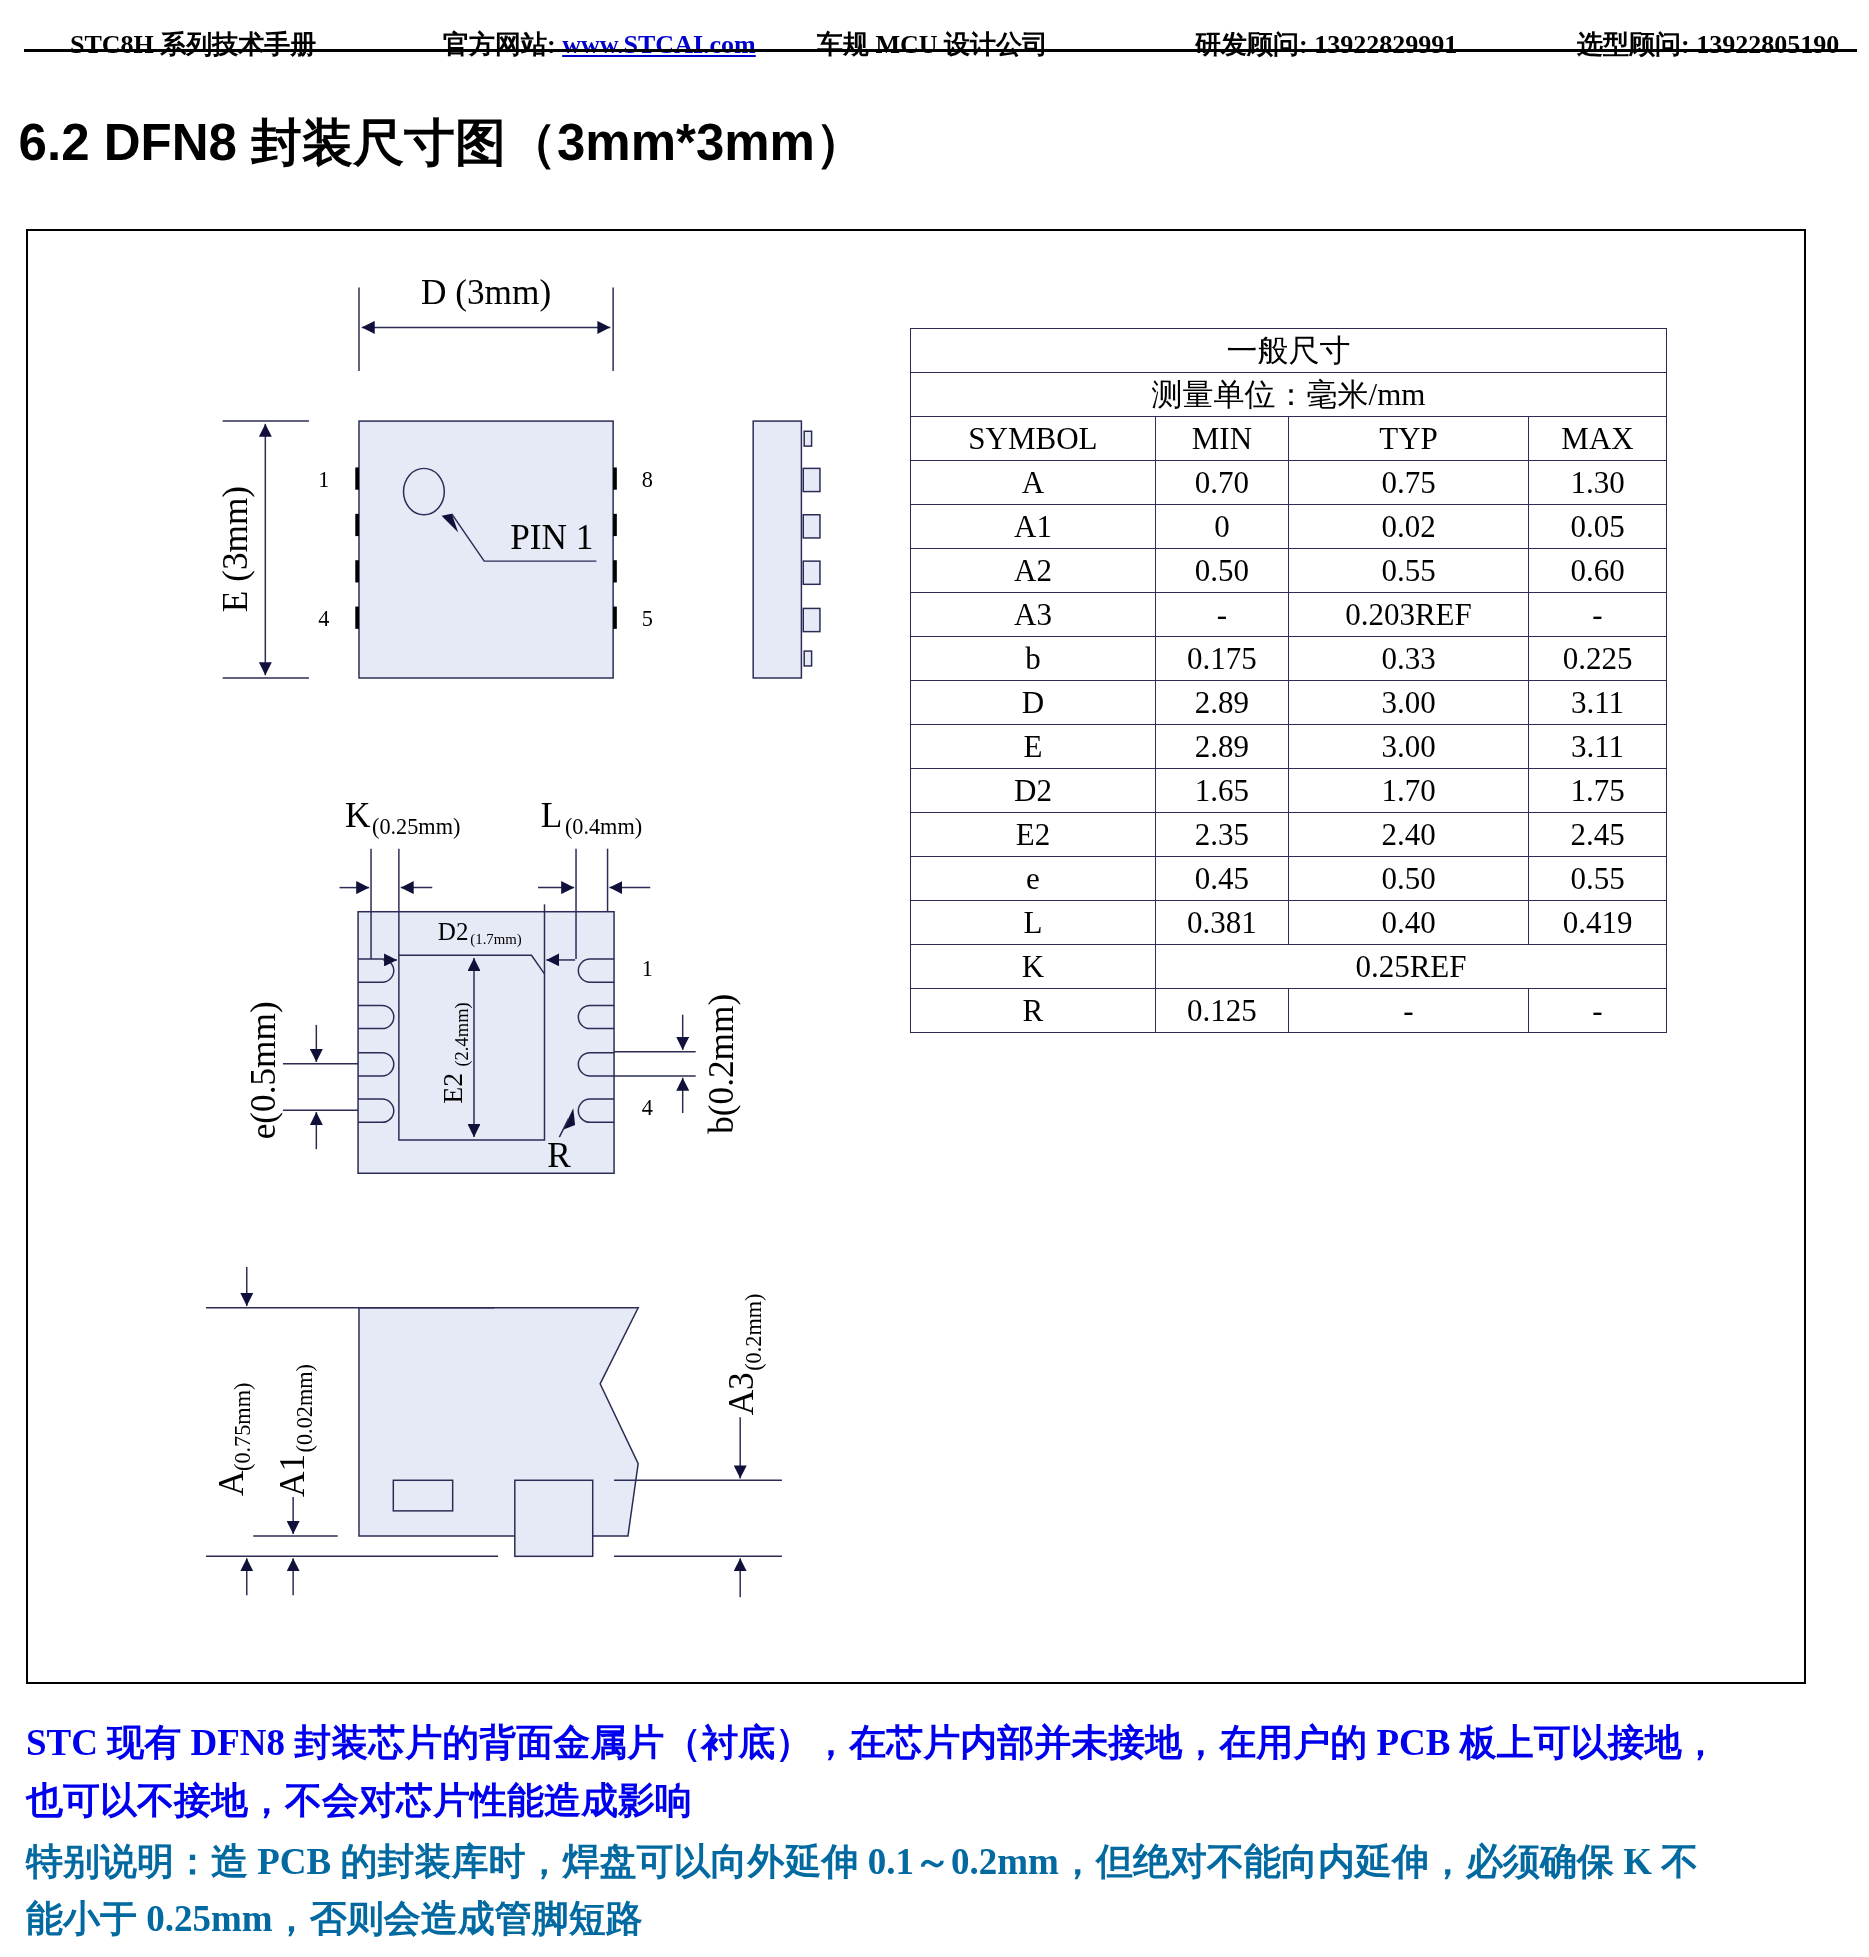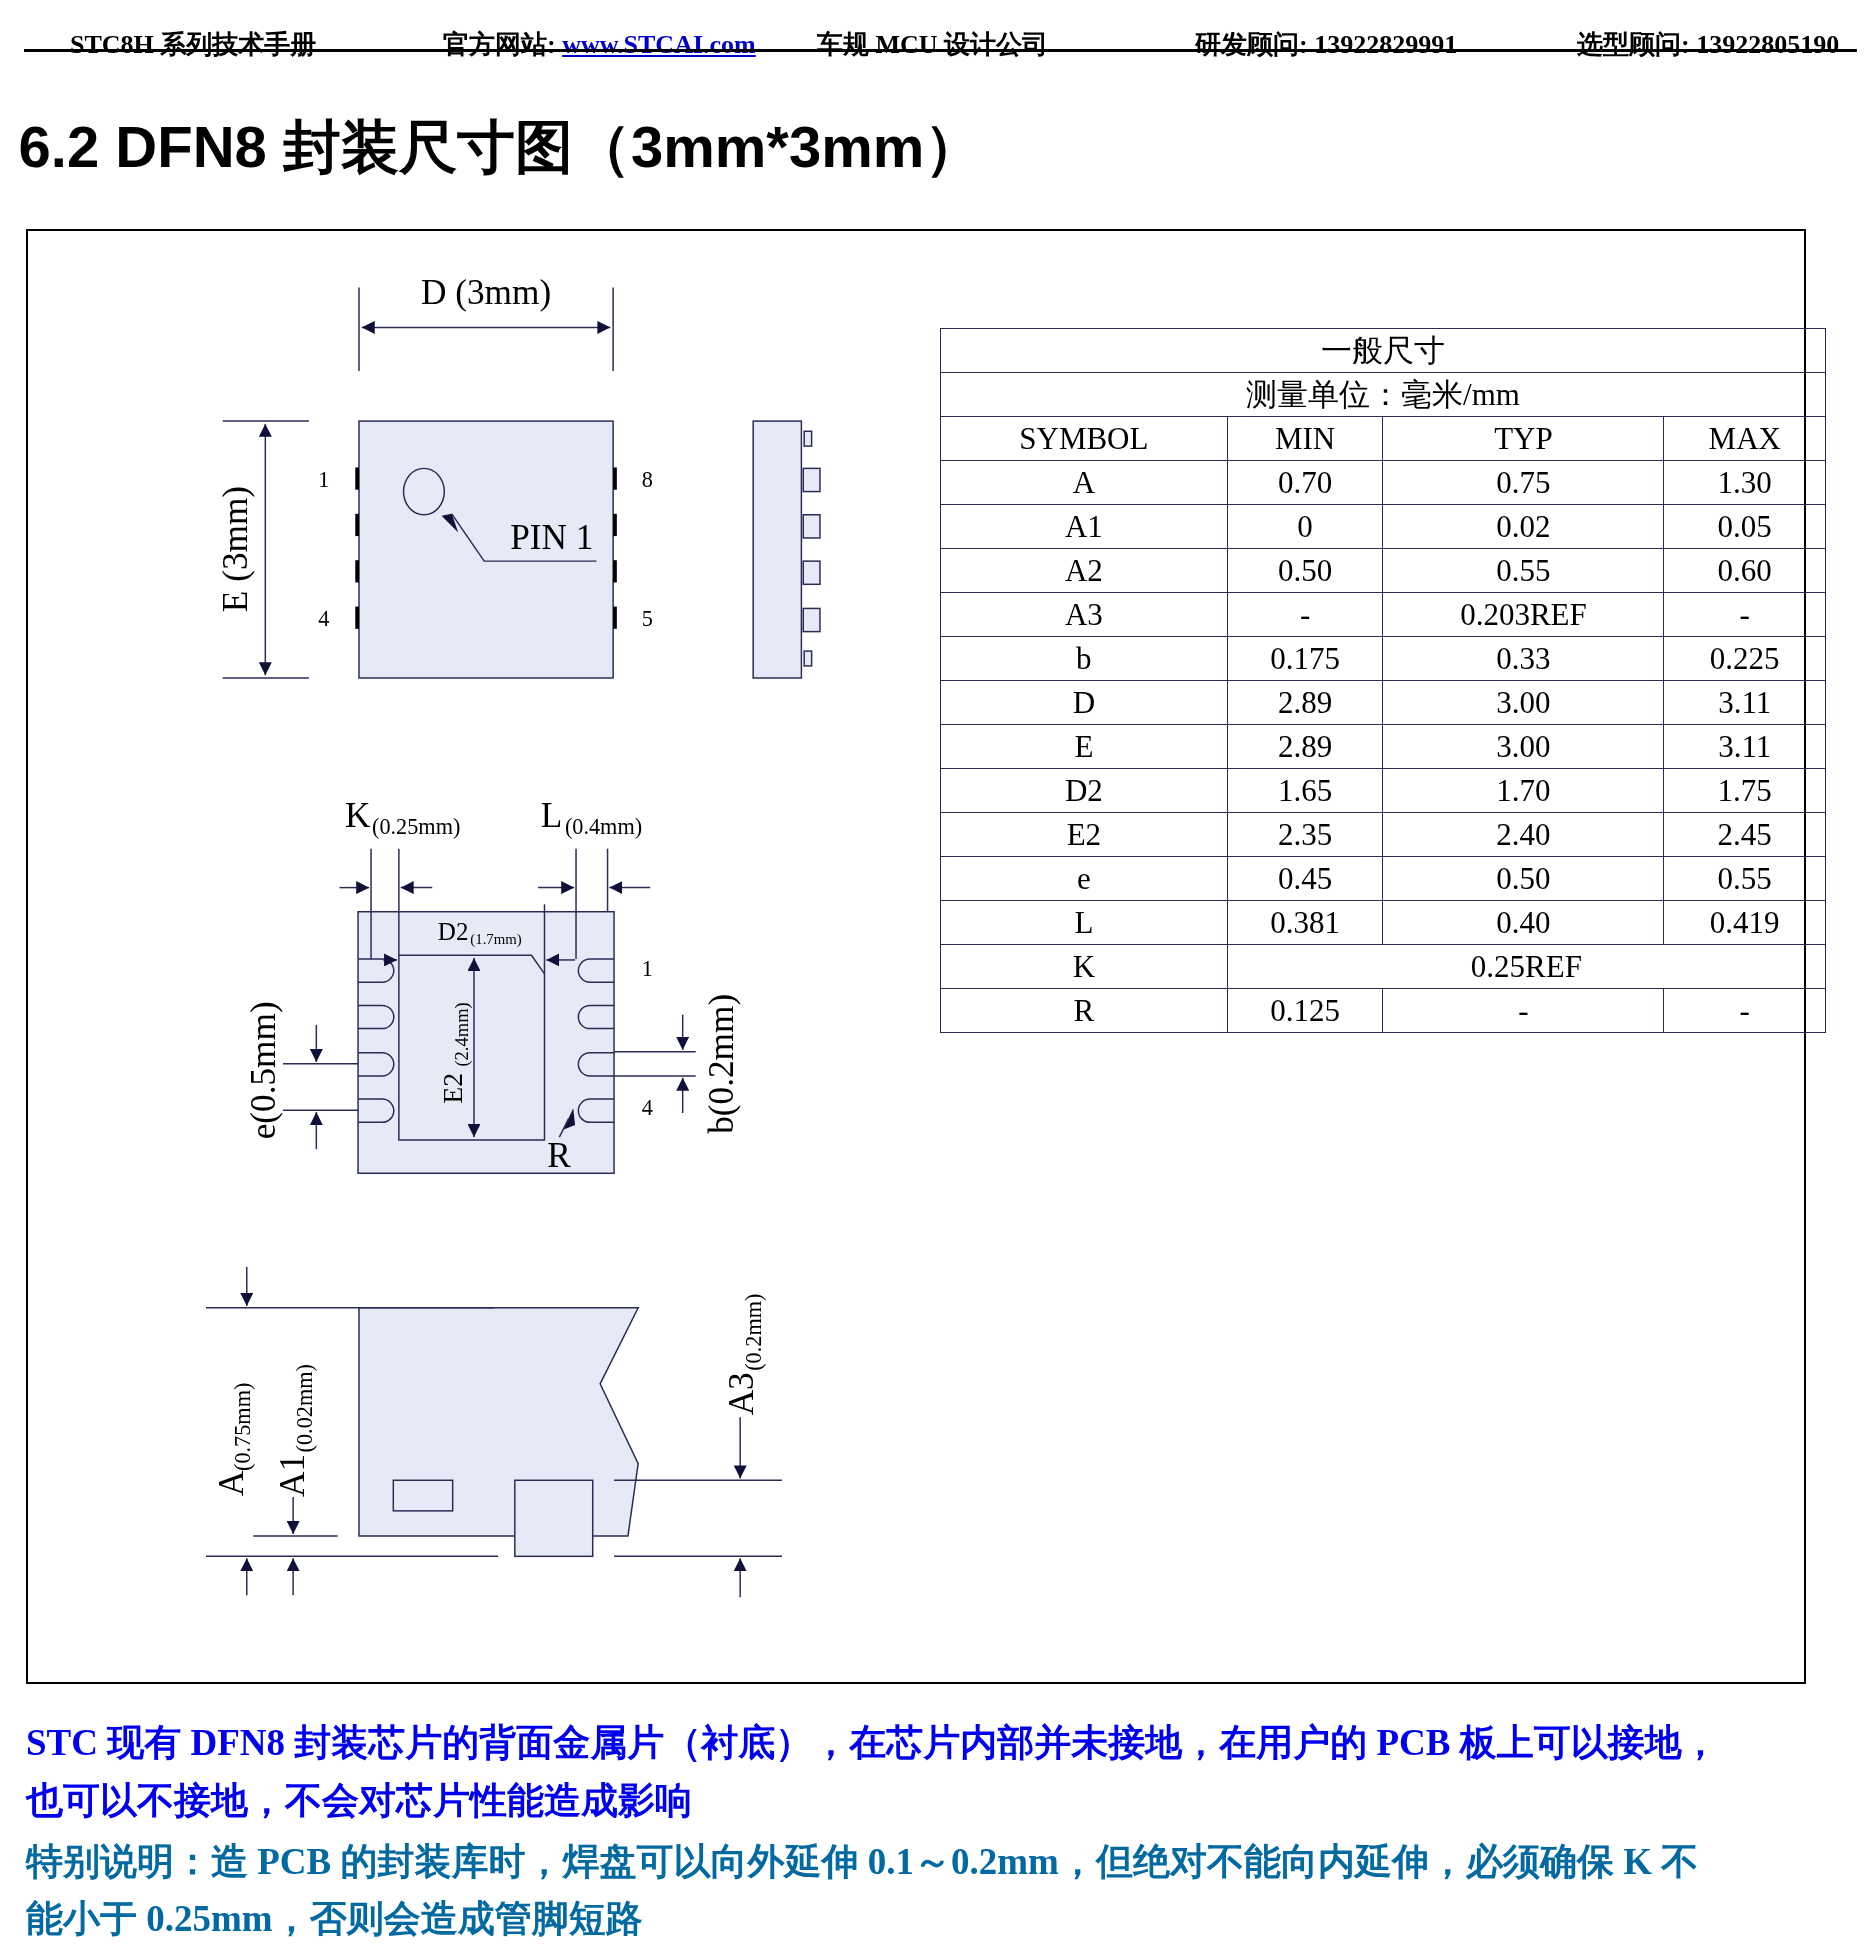--- a/index.html
+++ b/index.html
@@ -1,24 +1,24 @@
 <!DOCTYPE html>
 <html style="font-size:15px"><head>
 <meta charset="utf-8">
 <style>
   html,body{margin:0;padding:0;background:#fff;}
   body{width:1869px;height:1957px;position:relative;overflow:hidden;font-family:"Liberation Serif","DejaVu Serif",serif;color:#000;}
   .hdr{position:absolute;top:7.4px;left:26px;right:26px;height:41px;font-weight:bold;font-size:26px;}
   .hdr span{position:absolute;top:20px;white-space:nowrap;margin-left:44px;}
   .hdr a{color:#0000cc;text-decoration:underline;}
   .hdr-rule{position:absolute;left:24px;width:1833px;top:49px;height:2.8px;background:#000;}
-  .title{position:absolute;left:18.6px;top:109px;font-family:"Liberation Sans","DejaVu Sans",sans-serif;font-weight:bold;font-size:58px;letter-spacing:0px;white-space:nowrap;text-align:right;}
+  .title{position:absolute;left:18.6px;top:109px;font-family:"Liberation Sans","DejaVu Sans",sans-serif;font-weight:bold;font-size:51px;letter-spacing:0px;white-space:nowrap;text-align:right;}
   .frame{position:absolute;left:26px;top:229px;width:1780px;height:1455px;border:2.8px solid #000;box-sizing:border-box;}
   svg.draw{position:absolute;left:0;top:0;}
-  .spec{position:absolute;left:940px;top:328px;width:886px;border-collapse:collapse;font-size:31px;}
+  .spec{position:absolute;left:910px;top:328px;width:757px;border-collapse:collapse;font-size:31px;}
   .spec td{border:1.9px solid #2b2b55;height:43px;padding:0;text-align:center;vertical-align:middle;}
   .note{position:absolute;left:26px;font-weight:bold;font-size:37px;white-space:nowrap;}
   .blue{color:#0000ee;}
   .red{color:#0369a1;}
 </style>
 </head>
 <body>
 
 <div class="hdr">
   <span style="left:0">STC8H 系列技术手册</span>

